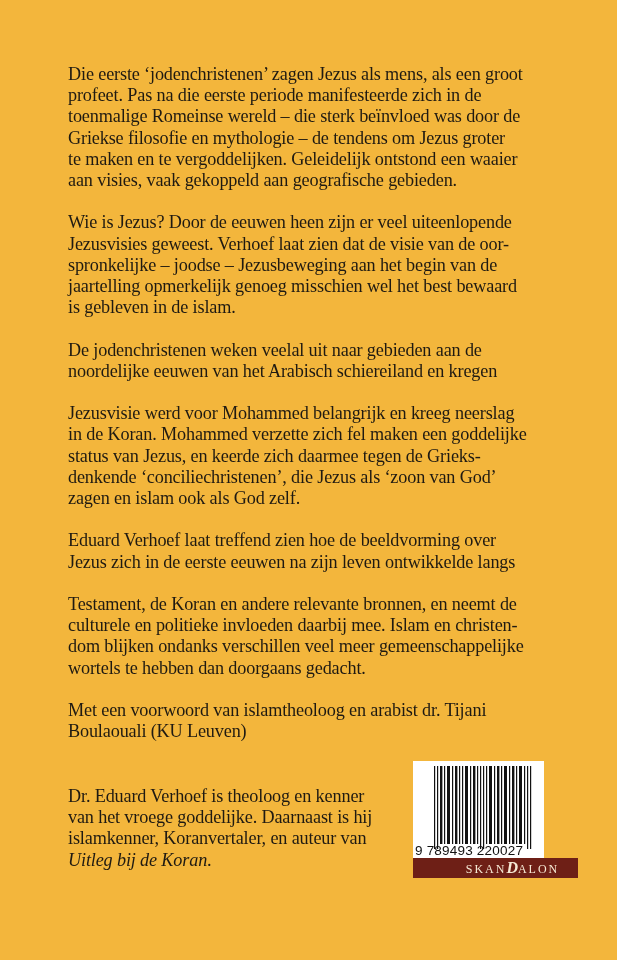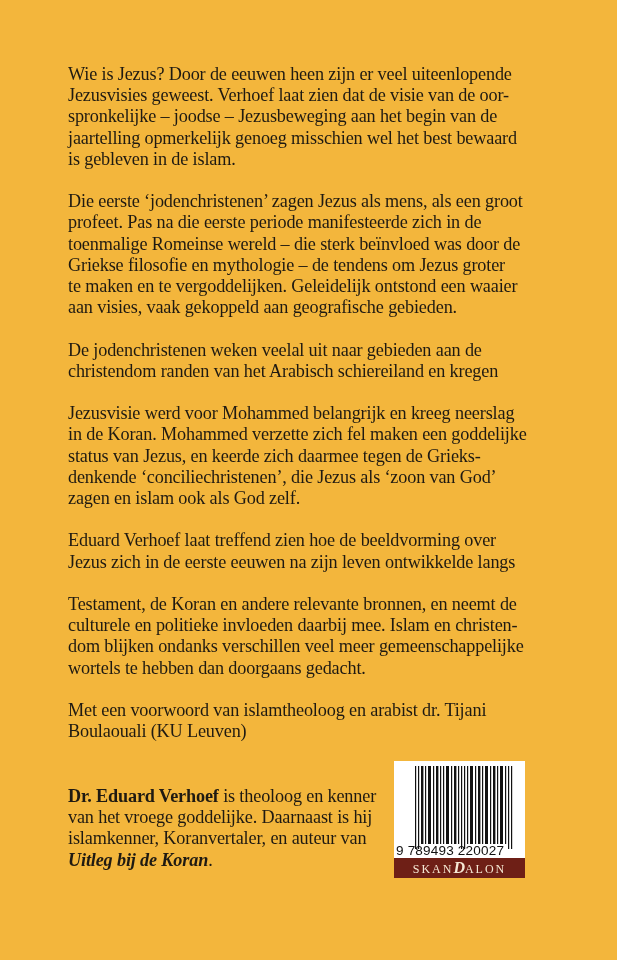--- a/index.html
+++ b/index.html
@@ -14,64 +14,64 @@
     position:absolute; left:68px; top:64px; width:475px;
     font-size:18.2px; line-height:21.2px;
     letter-spacing:-0.15px;
   }
   .blurb p { margin:0 0 21.2px 0; }
   .bio {
     position:absolute; left:68px; top:786px; width:335px;
     font-size:18.2px; line-height:21.2px; letter-spacing:-0.15px;
   }
   .bio p { margin:0; }
-  .bio b { font-weight:bold;text-align:right; }
-  .bio i { font-style:italic;font-weight:bold; }
+  .bio b { font-weight:normal;text-align:right; }
+  .bio i { font-style:italic; }
   .barcode-box {
-    position:absolute; left:394px; top:761px; width:131px; height:117px;
+    position:absolute; left:413px; top:761px; width:131px; height:117px;
     background:#ffffff;
   }
   .bars {
     position:absolute; left:10px; top:5px; width:114px; height:83px;
   }
   .isbn {
     position:absolute; left:2px; top:83px; width:128px;
     font-family:"Liberation Sans","DejaVu Sans",sans-serif;
     font-size:13.5px; line-height:14px; color:#111; letter-spacing:0.2px;
     background:transparent;
   }
   .publisher {
     position:absolute; left:0; bottom:0; width:131px; height:20px;
     background:#6e1f16; color:#f6e9d5;
     font-family:"Liberation Serif","DejaVu Serif",serif;
-    font-size:12px; letter-spacing:2px; text-align:center; line-height:20px;
+    font-size:12px; letter-spacing:2px; text-align:center; line-height:20px;padding-left:34px;
   }
 </style>
 </head>
 <body>
 
 <div class="blurb">
-  <p>
-    <span>Wie is Jezus? Door de eeuwen heen zijn er veel uiteenlopende</span><br>
-    <span>Jezusvisies geweest. Verhoef laat zien dat de visie van de oor-</span><br>
-    <span>spronkelijke – joodse – Jezusbeweging aan het begin van de</span><br>
-    <span>jaartelling opmerkelijk genoeg misschien wel het best bewaard</span><br>
-    <span>is gebleven in de islam.</span>
-  </p>
   <p>
     <span>Die eerste ‘jodenchristenen’ zagen Jezus als mens, als een groot</span><br>
     <span>profeet. Pas na die eerste periode manifesteerde zich in de</span><br>
     <span>toenmalige Romeinse wereld – die sterk beïnvloed was door de</span><br>
     <span>Griekse filosofie en mythologie – de tendens om Jezus groter</span><br>
     <span>te maken en te vergoddelijken. Geleidelijk ontstond een waaier</span><br>
     <span>aan visies, vaak gekoppeld aan geografische gebieden.</span>
   </p>
   <p>
+    <span>Wie is Jezus? Door de eeuwen heen zijn er veel uiteenlopende</span><br>
+    <span>Jezusvisies geweest. Verhoef laat zien dat de visie van de oor-</span><br>
+    <span>spronkelijke – joodse – Jezusbeweging aan het begin van de</span><br>
+    <span>jaartelling opmerkelijk genoeg misschien wel het best bewaard</span><br>
+    <span>is gebleven in de islam.</span>
+  </p>
+  <p>
     <span>De jodenchristenen weken veelal uit naar gebieden aan de</span><br>
-    <span>christendom randen van het Arabisch schiereiland en kregen</span><br>
+    <span>noordelijke eeuwen van het Arabisch schiereiland en kregen</span><br>
     <br>
     <span>Jezusvisie werd voor Mohammed belangrijk en kreeg neerslag</span><br>
     <span>in de Koran. Mohammed verzette zich fel maken een goddelijke</span><br>
     <span>status van Jezus, en keerde zich daarmee tegen de Grieks-</span><br>
     <span>denkende ‘conciliechristenen’, die Jezus als ‘zoon van God’</span><br>
     <span>zagen en islam ook als God zelf.</span>
   </p>
   <p>
     <span>Eduard Verhoef laat treffend zien hoe de beeldvorming over</span><br>
     <span>Jezus zich in de eerste eeuwen na zijn leven ontwikkelde langs</span><br>

